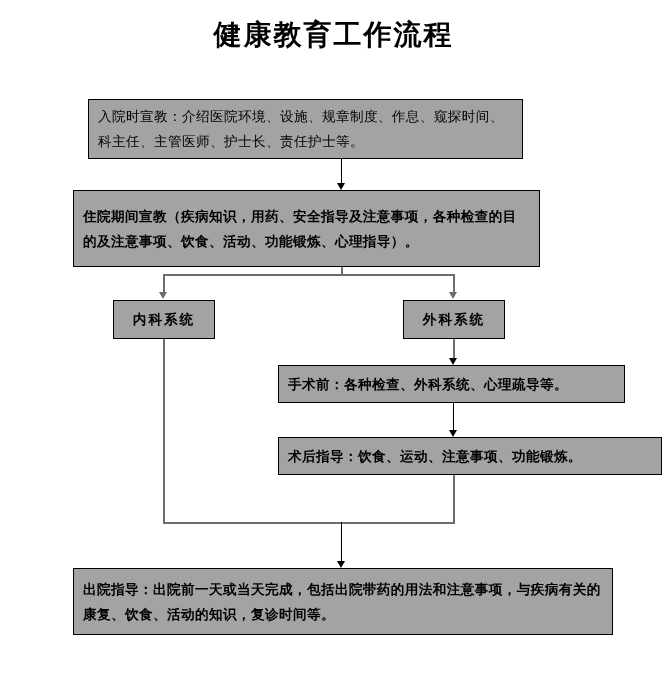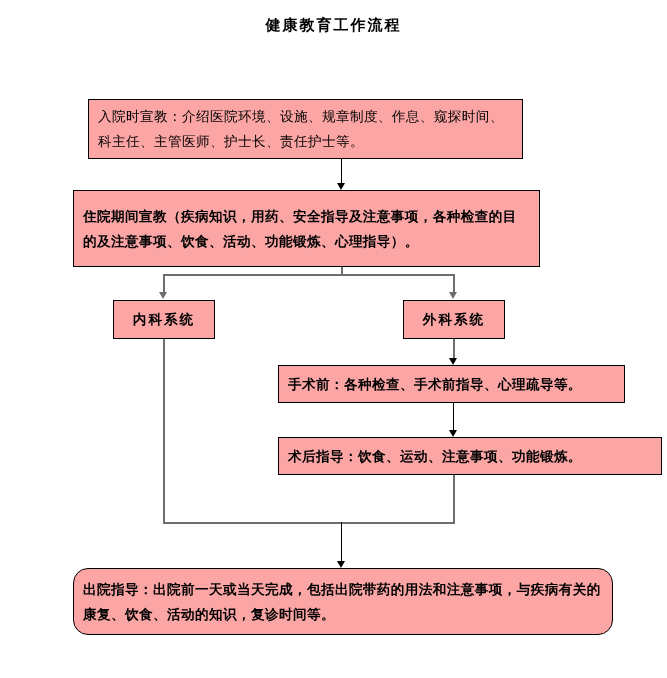--- a/index.html
+++ b/index.html
@@ -19,29 +19,29 @@
     overflow: hidden;
   }
   .title {
     position: absolute;
     left: 0;
     top: 16px;
     width: 667px;
     text-align: center;
     font-family: "DejaVu Serif", serif;
     font-weight: bold;
-    font-size: 15px;
+    font-size: 28px;
     letter-spacing: 2px;
     color: #000000;
   }
   .node {
     position: absolute;
     box-sizing: border-box;
     border: 1.3px solid #000000;
-    background: #fca5a5;
+    background: #a3a3a3;
     display: flex;
     align-items: center;
     justify-content: flex-start;
     padding: 16px 9px;
     z-index: 3;
   }
   .node .txt {
     font-family: "DejaVu Serif", serif;
     font-size: 13.6px;
     line-height: 25px;
@@ -109,33 +109,33 @@
   </div>
 
   <div class="node center" style="left:113px; top:300px; width:102px; height:39px;">
     <div class="txt">内科系统</div>
   </div>
 
   <div class="vline gray" style="left:453px; top:339px; height:20px;"></div>
   <div class="arrow" style="left:449px; top:358px;"></div>
 
   <div class="node bold" style="left:278px; top:365px; width:347px; height:38px;">
-    <div class="txt">手术前：各种检查、手术前指导、心理疏导等。</div>
+    <div class="txt">手术前：各种检查、外科系统、心理疏导等。</div>
   </div>
 
   <div class="vline" style="left:453px; top:403px; height:28px;"></div>
   <div class="arrow" style="left:449px; top:430px;"></div>
 
   <div class="node bold" style="left:278px; top:437px; width:384px; height:38px;">
     <div class="txt">术后指导：饮食、运动、注意事项、功能锻炼。</div>
   </div>
 
   <div class="vline gray" style="left:163px; top:339px; height:185px;"></div>
   <div class="vline gray" style="left:453px; top:475px; height:49px;"></div>
   <div class="hline gray" style="left:163px; top:522px; width:291px;"></div>
   <div class="vline" style="left:341px; top:522px; height:40px;"></div>
   <div class="arrow" style="left:337px; top:561px;"></div>
 
-  <div class="node bold" style="left:73px; top:568px; width:540px; height:67px;border-radius:15px;">
+  <div class="node bold" style="left:73px; top:568px; width:540px; height:67px;">
     <div class="txt">出院指导：出院前一天或当天完成，包括出院带药的用法和注意事项，与疾病有关的康复、饮食、活动的知识，复诊时间等。</div>
   </div>
 
 </div>
 
 </body></html>

